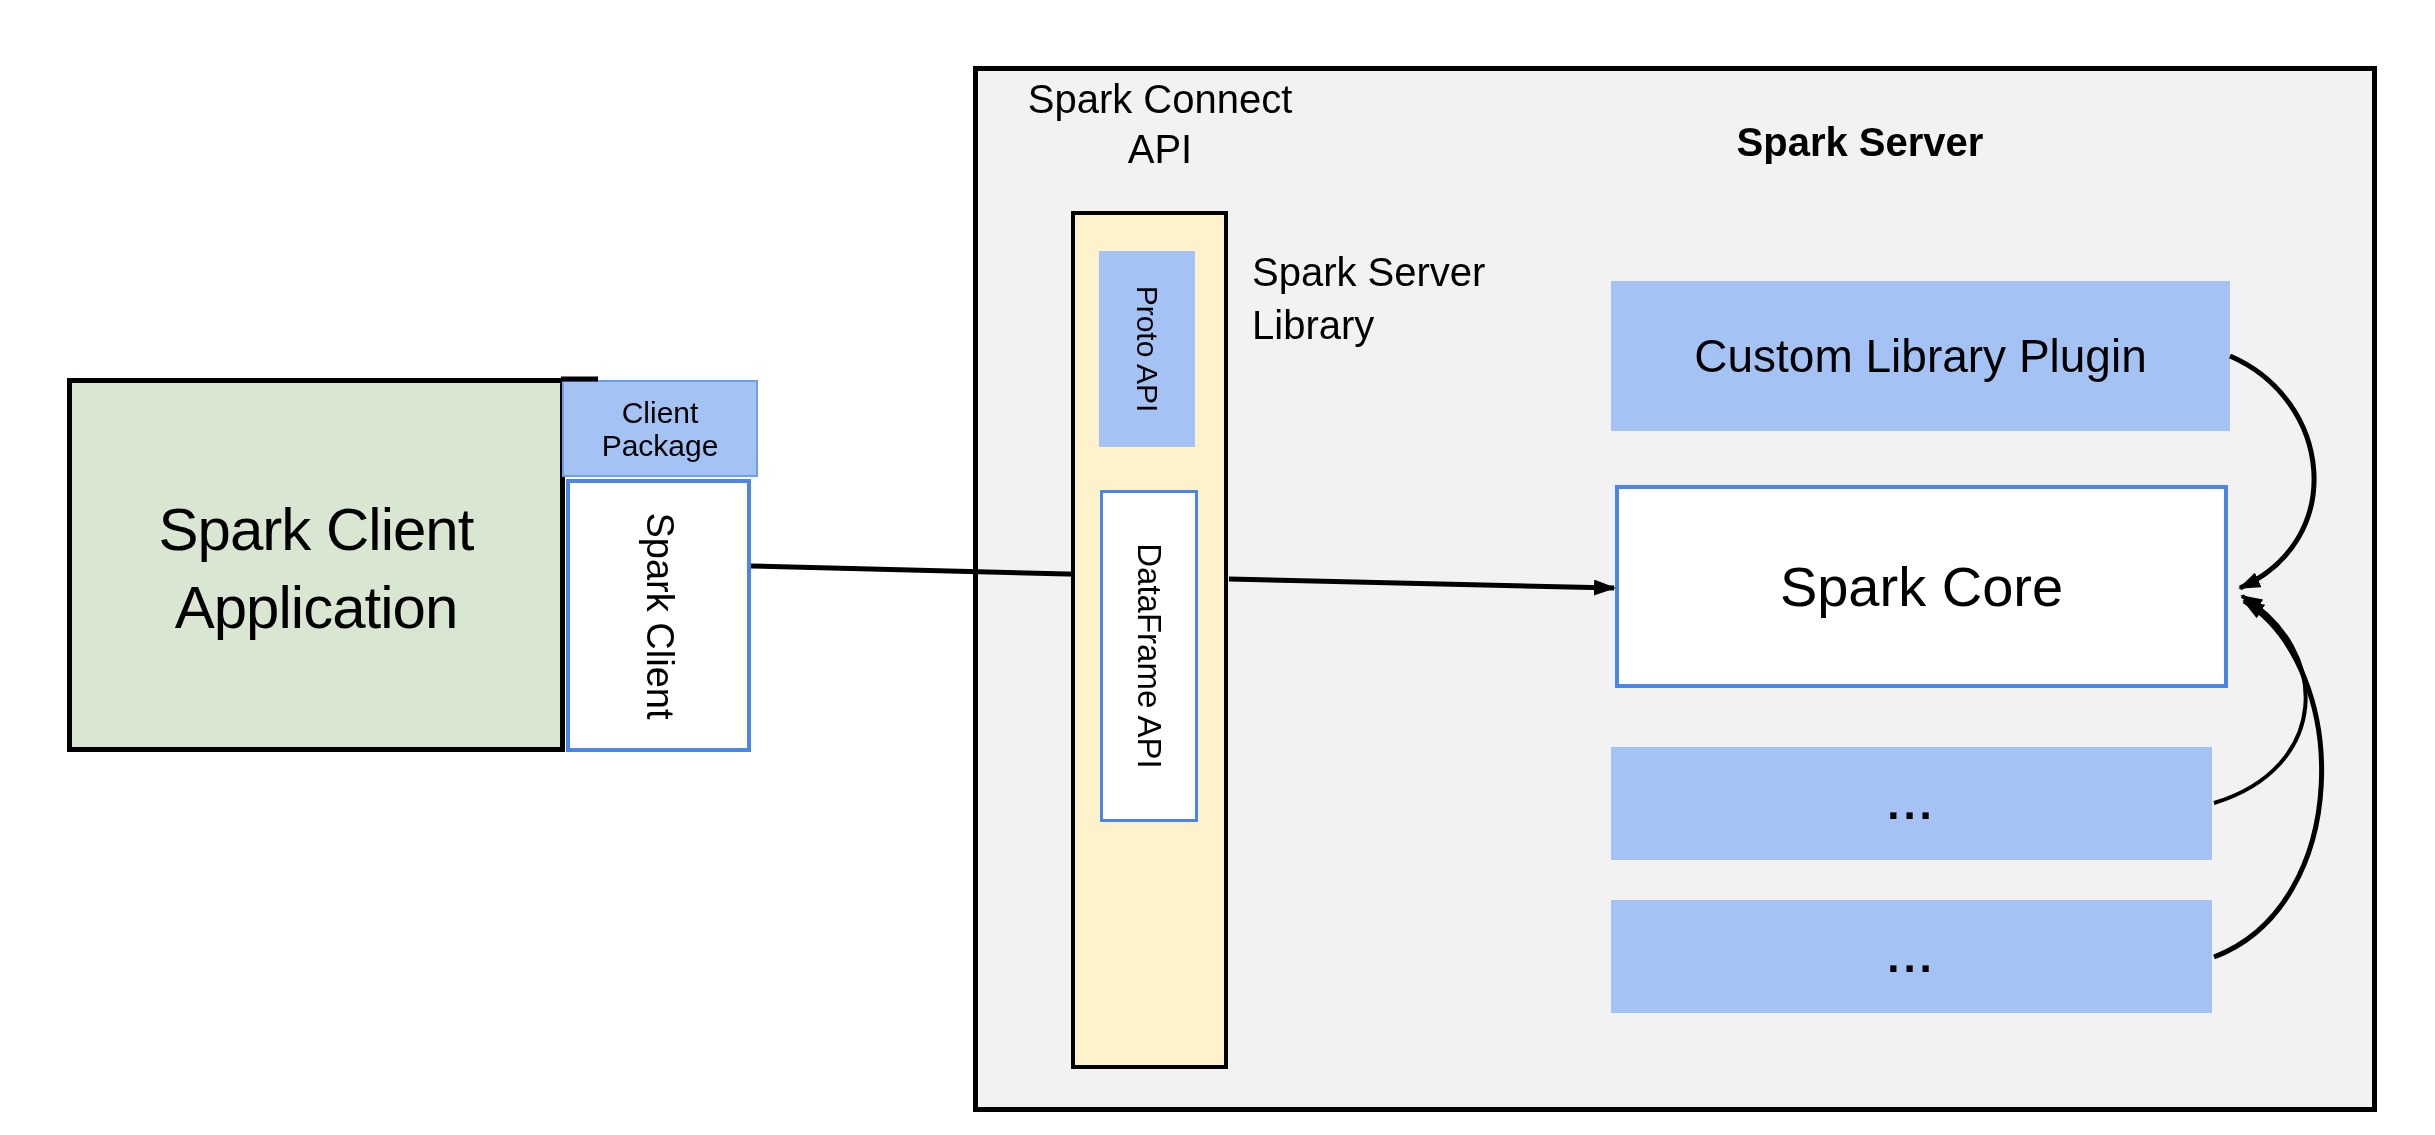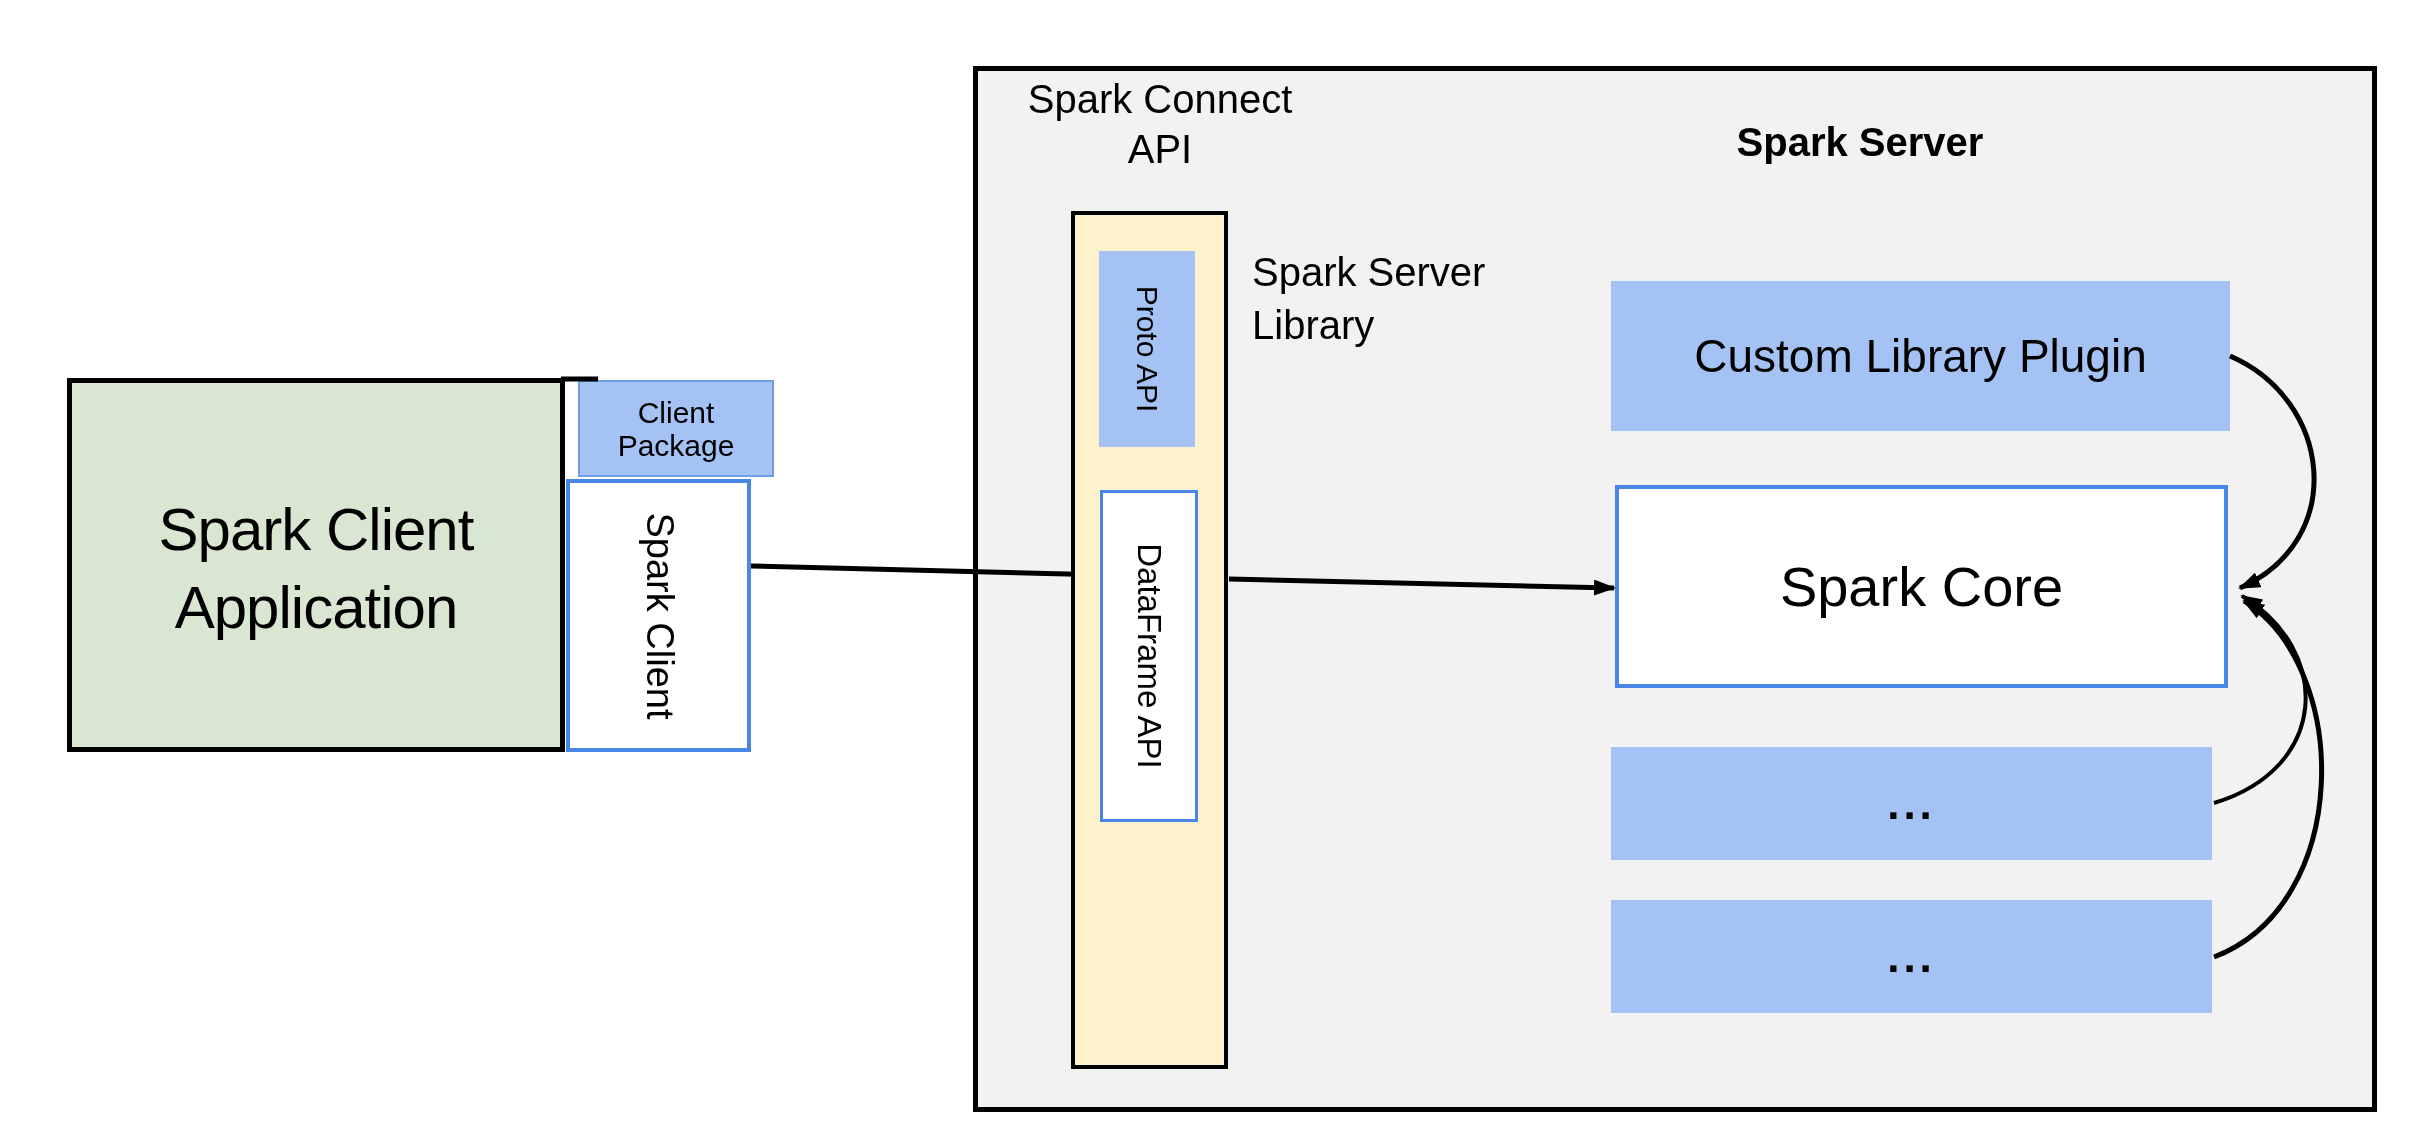--- a/index.html
+++ b/index.html
@@ -19,21 +19,21 @@
   
   .green-box{
     left:67px;top:378px;width:498px;height:374px;
     background:#d9e7d2;border:5px solid #000000;
     font-size:60px;line-height:78px;letter-spacing:-1px;
     padding-top:8px;
   }
   .client-package{
     left:562px;top:380px;width:196px;height:97px;
     background:#a4c2f4;border:2px solid #6d9eeb;
-    font-size:30px;line-height:33px;margin-left:16px;
+    font-size:30px;line-height:33px;
   }
   .spark-client-box{
     left:566px;top:479px;width:185px;height:273px;
     background:#ffffff;border:4px solid #4a86e8;
   }
 
   
   .gray-box{
     left:973px;top:66px;width:1404px;height:1046px;
     background:#f2f2f2;border:5px solid #000000;

